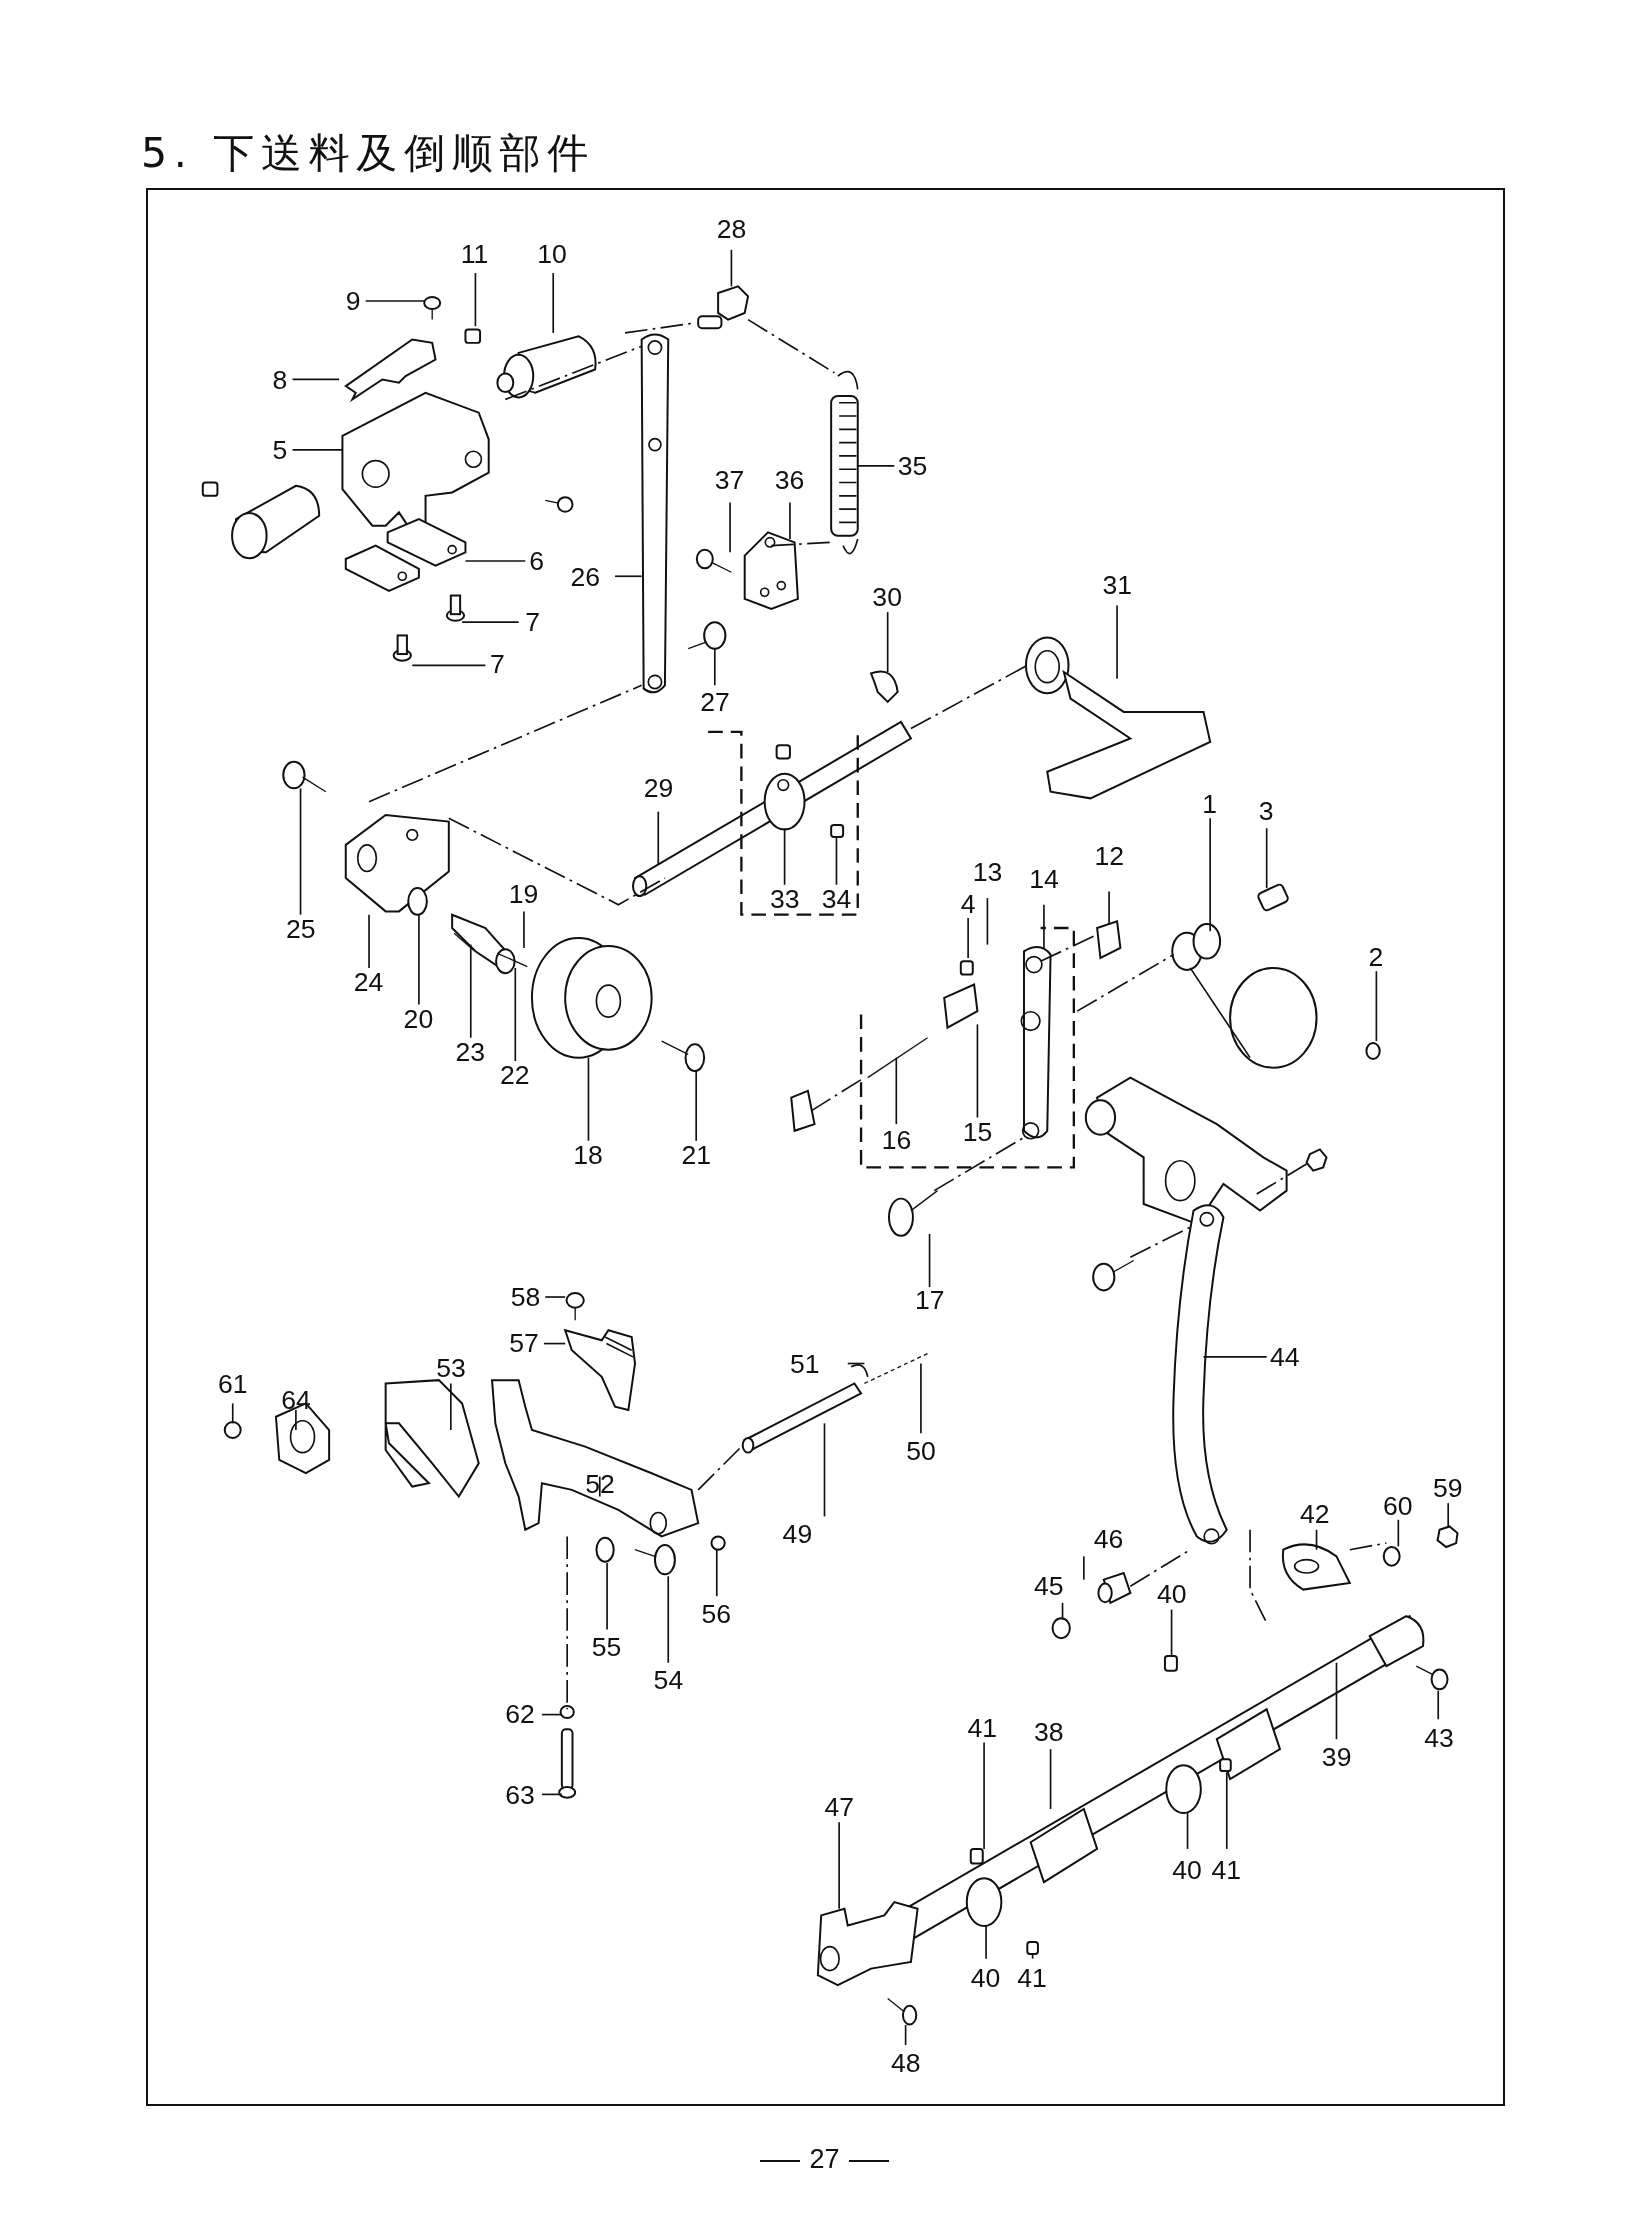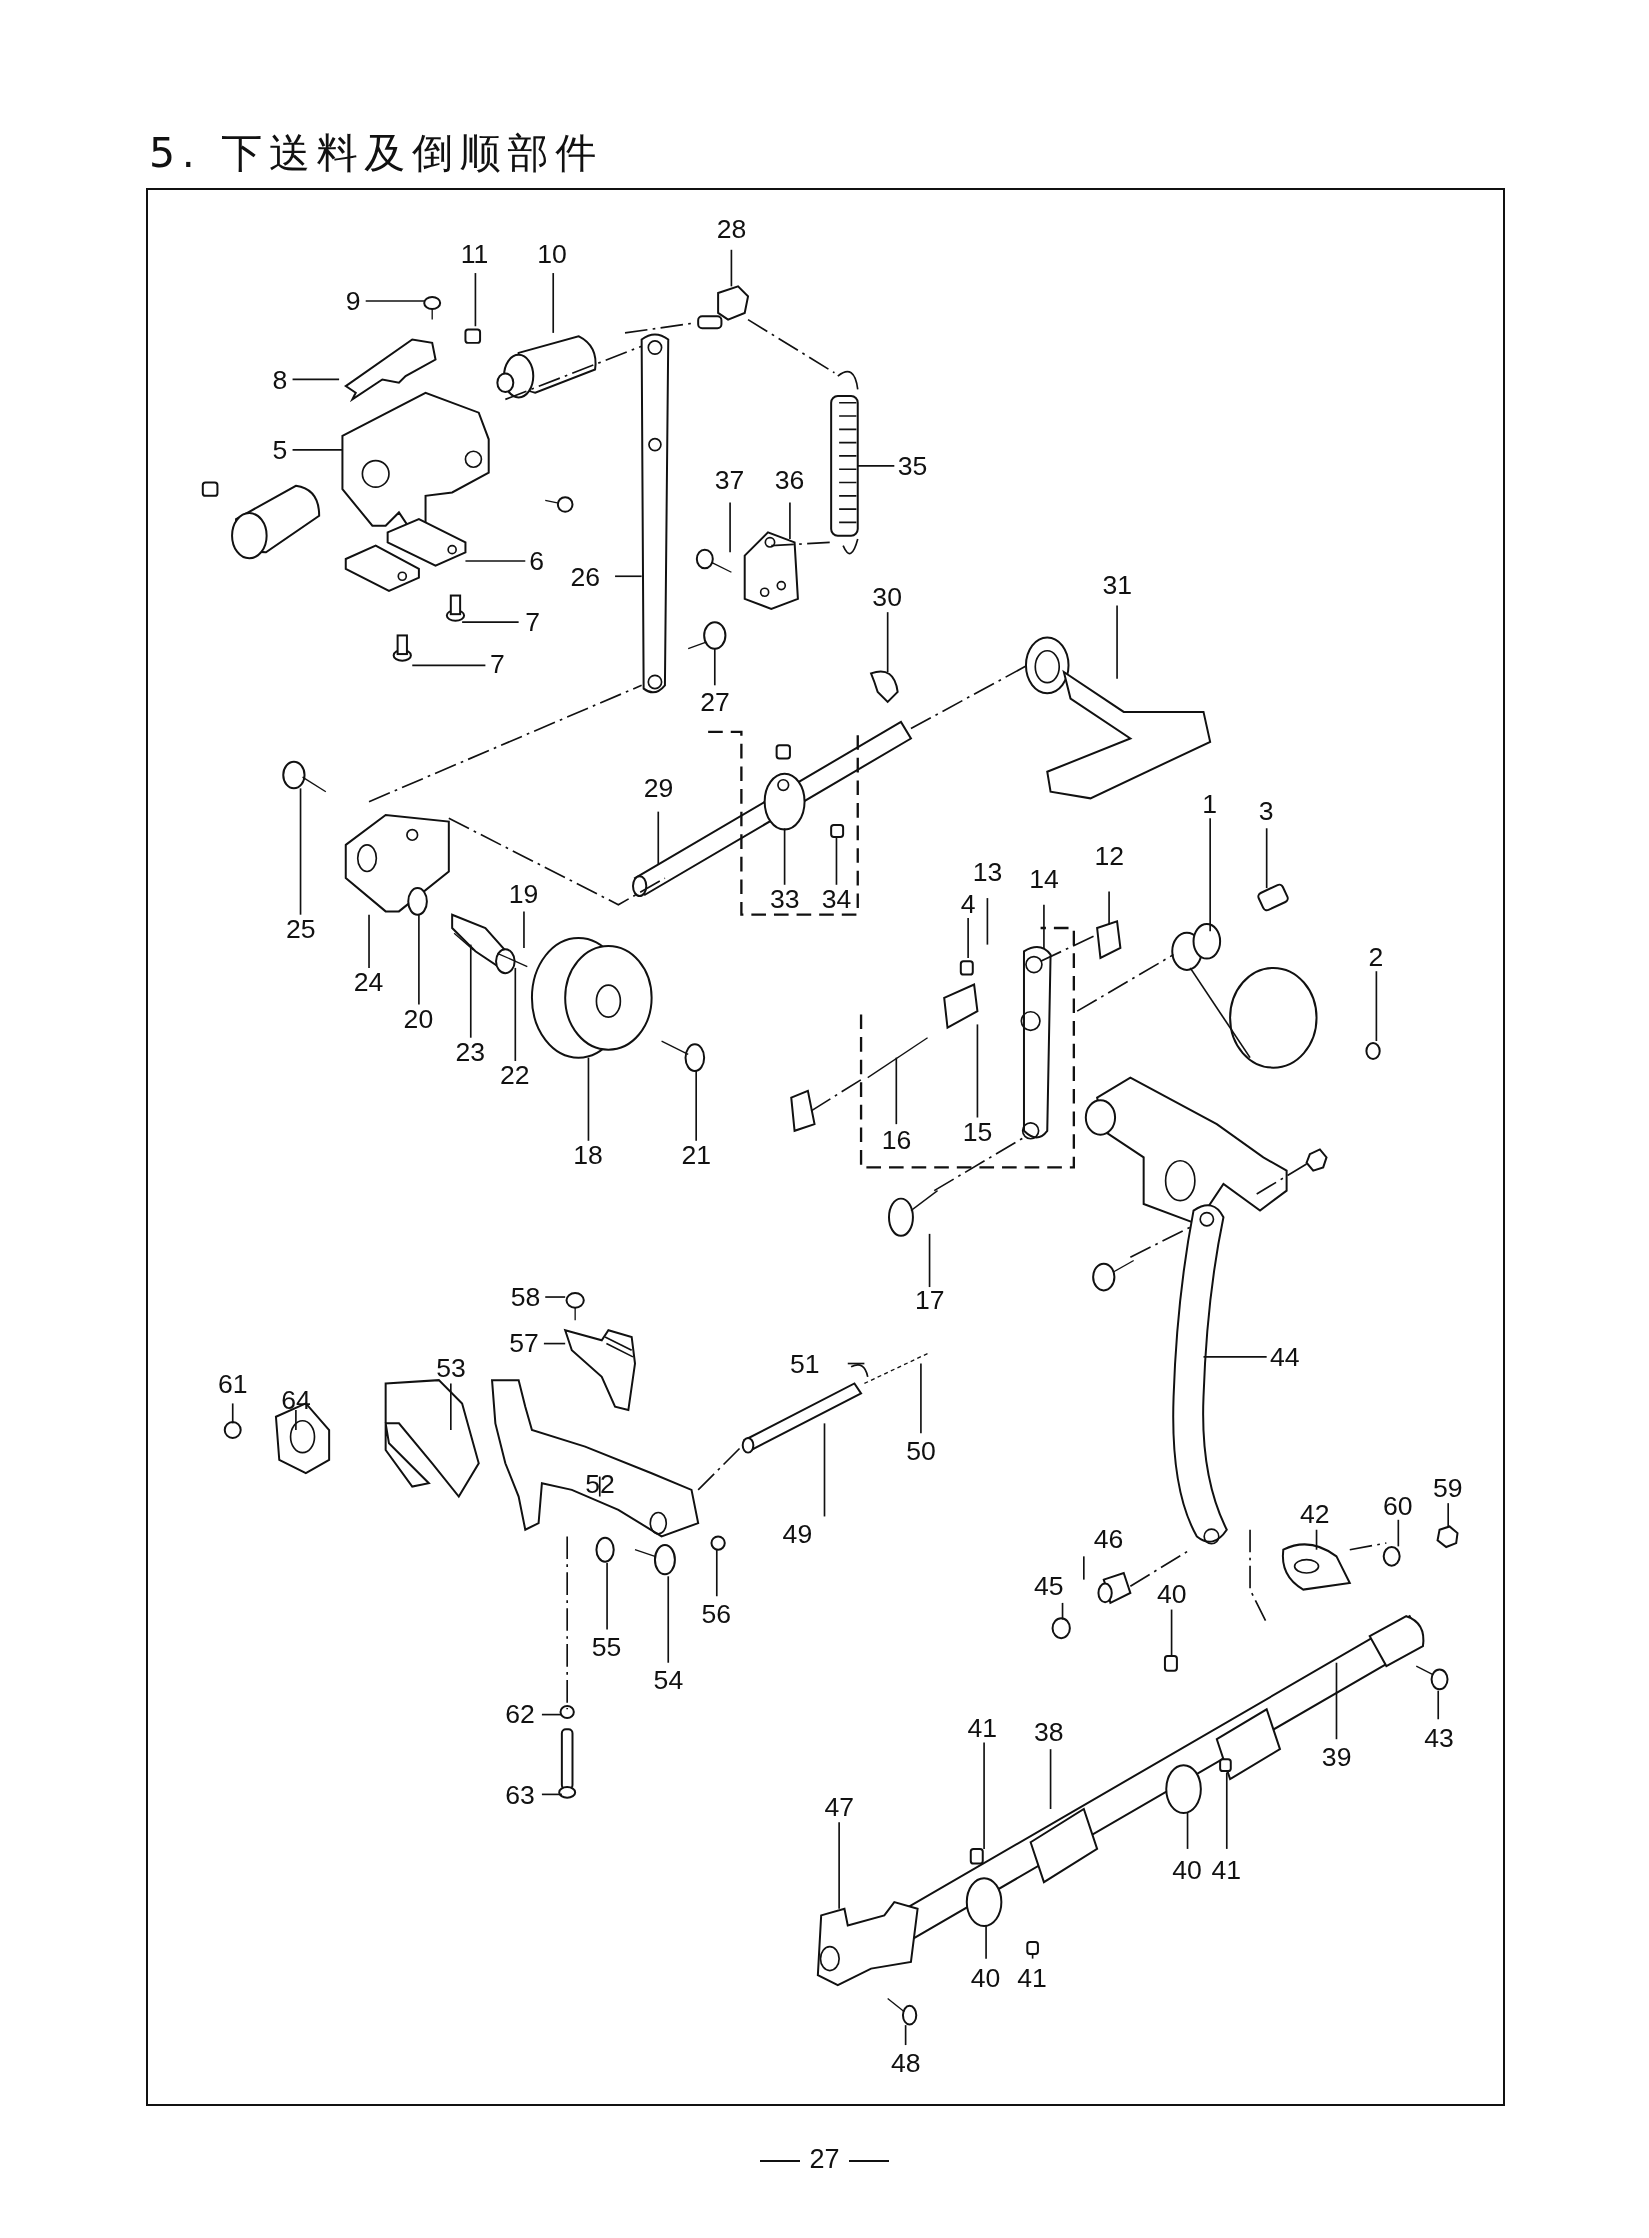--- a/index.html
+++ b/index.html
@@ -1,17 +1,17 @@
 <!DOCTYPE html>
 <html style="font-size:10.6px"><head>
 <meta charset="utf-8">
 <style>
   html,body{margin:0;padding:0;background:#ffffff;}
   body{width:1649px;height:2239px;position:relative;overflow:hidden;font-family:"Liberation Sans","DejaVu Sans",sans-serif;color:#111;}
-  .page-title{position:absolute;left:141px;top:126px;font-size:41px;letter-spacing:6.7px;font-family:"DejaVu Sans",sans-serif;font-weight:normal;color:#111;margin-left:8px;}
+  .page-title{position:absolute;left:141px;top:126px;font-size:41px;letter-spacing:6.7px;font-family:"DejaVu Sans",sans-serif;font-weight:normal;color:#111;}
   .frame{position:absolute;left:146px;top:188px;width:1359px;height:1918px;border:2.7px solid #111;box-sizing:border-box;}
   .page-number{position:absolute;left:0;width:1649px;top:2144px;text-align:center;font-size:27px;color:#111;}
   .page-number .dash{display:inline-block;width:40px;height:0;border-top:2px solid #111;vertical-align:middle;margin:0 9.3px;}
   svg.diagram{position:absolute;left:0;top:0;width:1649px;height:2239px;}
   svg text.callout{font-family:"Liberation Sans","DejaVu Sans",sans-serif;font-size:40px;fill:#111;}
   .part{fill:#fff;stroke:#111;stroke-width:3;}
   .thin{fill:none;stroke:#111;stroke-width:2.5;}
   .leader{stroke:#111;stroke-width:2.5;fill:none;}
   .chain{stroke:#111;stroke-width:2.5;fill:none;stroke-dasharray:34 8 4 8;}
   .dash-box{stroke:#111;stroke-width:3.5;fill:none;stroke-dasharray:22 12;}

